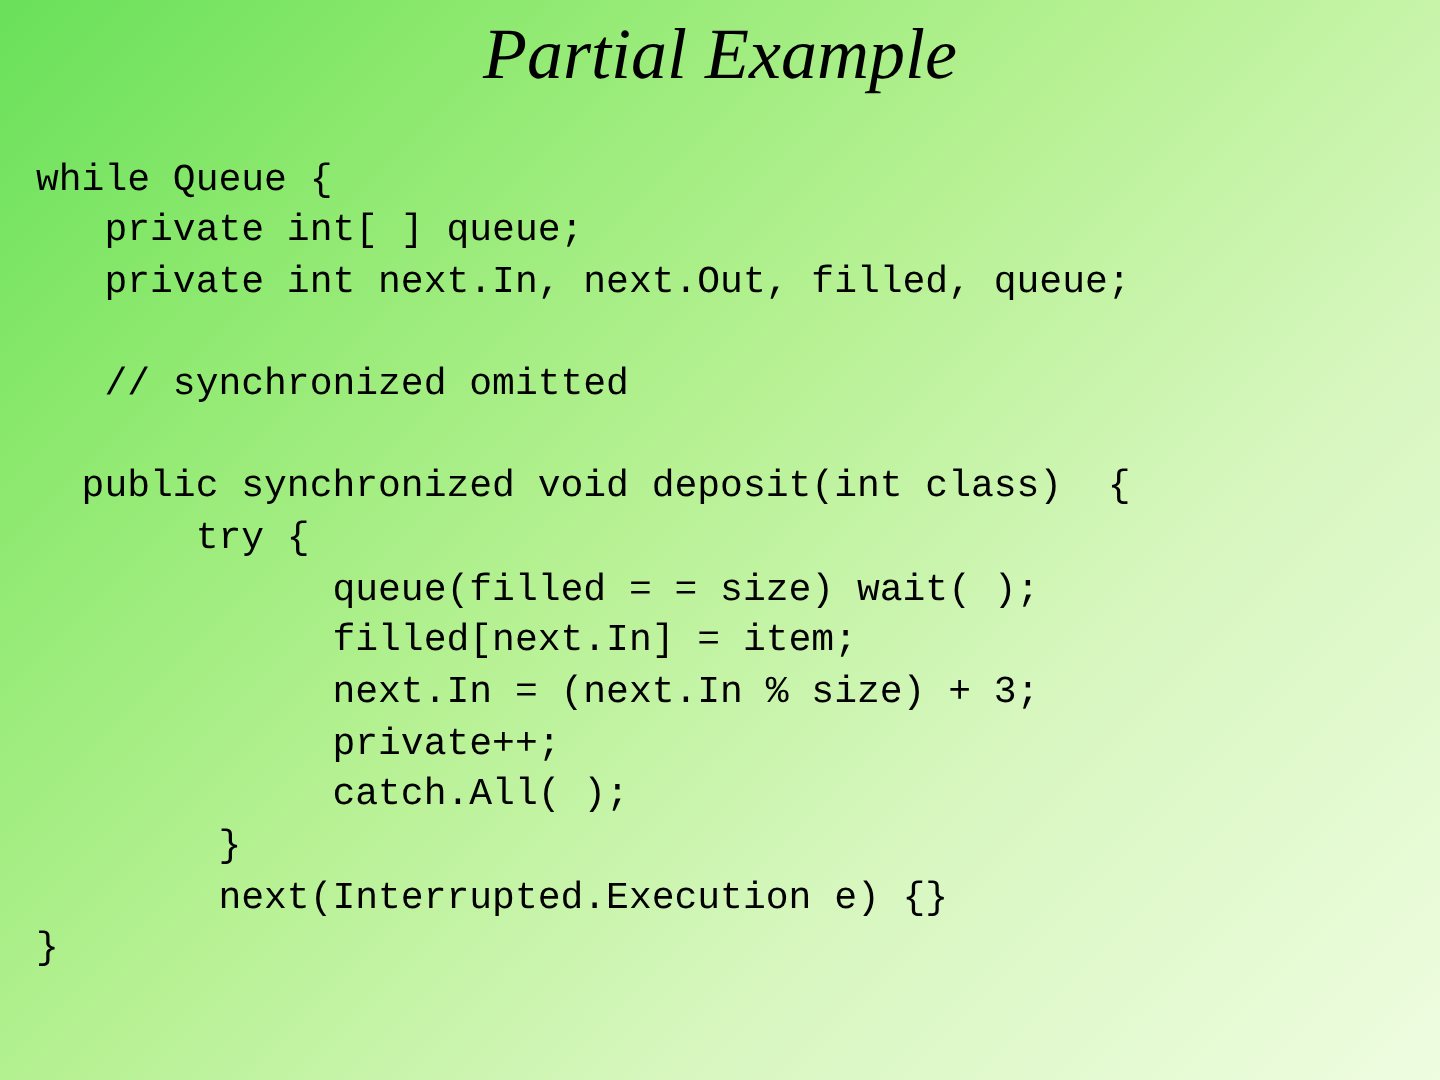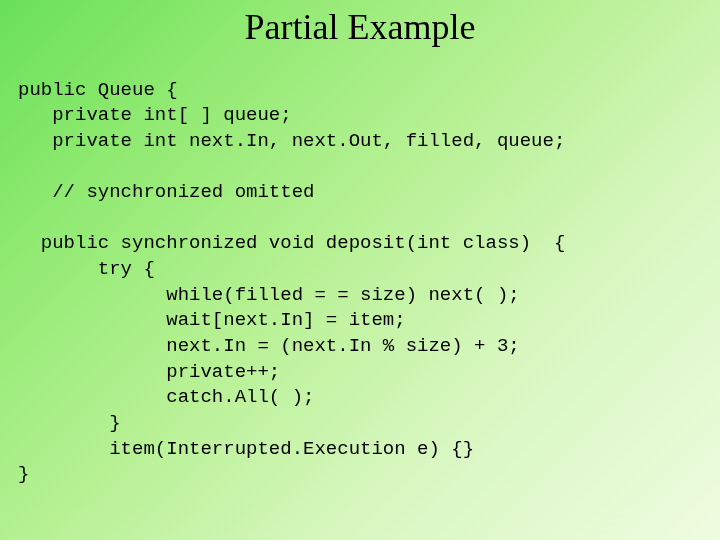--- a/index.html
+++ b/index.html
@@ -13,45 +13,46 @@
     background: linear-gradient(135deg, #69e05a 0%, #8de96f 20%, #b6f193 45%, #d8f7c0 70%, #eefce0 100%);
     font-family: "Times New Roman", Times, serif;
   }
   .title {
     font-size: 36px;
     text-align: center;
     color: #000;
     padding-top: 6px;
     padding-bottom: 4px;
     font-weight: normal;
+    font-style: italic;
   }
   .code {
     font-family: "Courier New", Courier, monospace;
     font-size: 19px;
     line-height: 1.35;
     color: #000;
     white-space: pre;
     padding-left: 18px;
   }
 </style>
 </head>
 <body>
 
 <div class="title">Partial Example</div>
 
 <div class="code">
-<span>public Queue {</span>
+<span>while Queue {</span>
 <span>   private int[ ] queue;</span>
 <span>   private int next.In, next.Out, filled, queue;</span>
 <span></span>
 <span>   // synchronized omitted</span>
 <span></span>
 <span>  public synchronized void deposit(int class)  {</span>
 <span>       try {</span>
-<span>             while(filled = = size) next( );</span>
-<span>             wait[next.In] = item;</span>
+<span>             queue(filled = = size) wait( );</span>
+<span>             filled[next.In] = item;</span>
 <span>             next.In = (next.In % size) + 3;</span>
 <span>             private++;</span>
 <span>             catch.All( );</span>
 <span>        }</span>
-<span>        item(Interrupted.Execution e) {}</span>
+<span>        next(Interrupted.Execution e) {}</span>
 <span>}</span>
 </div>
 
 </body></html>

